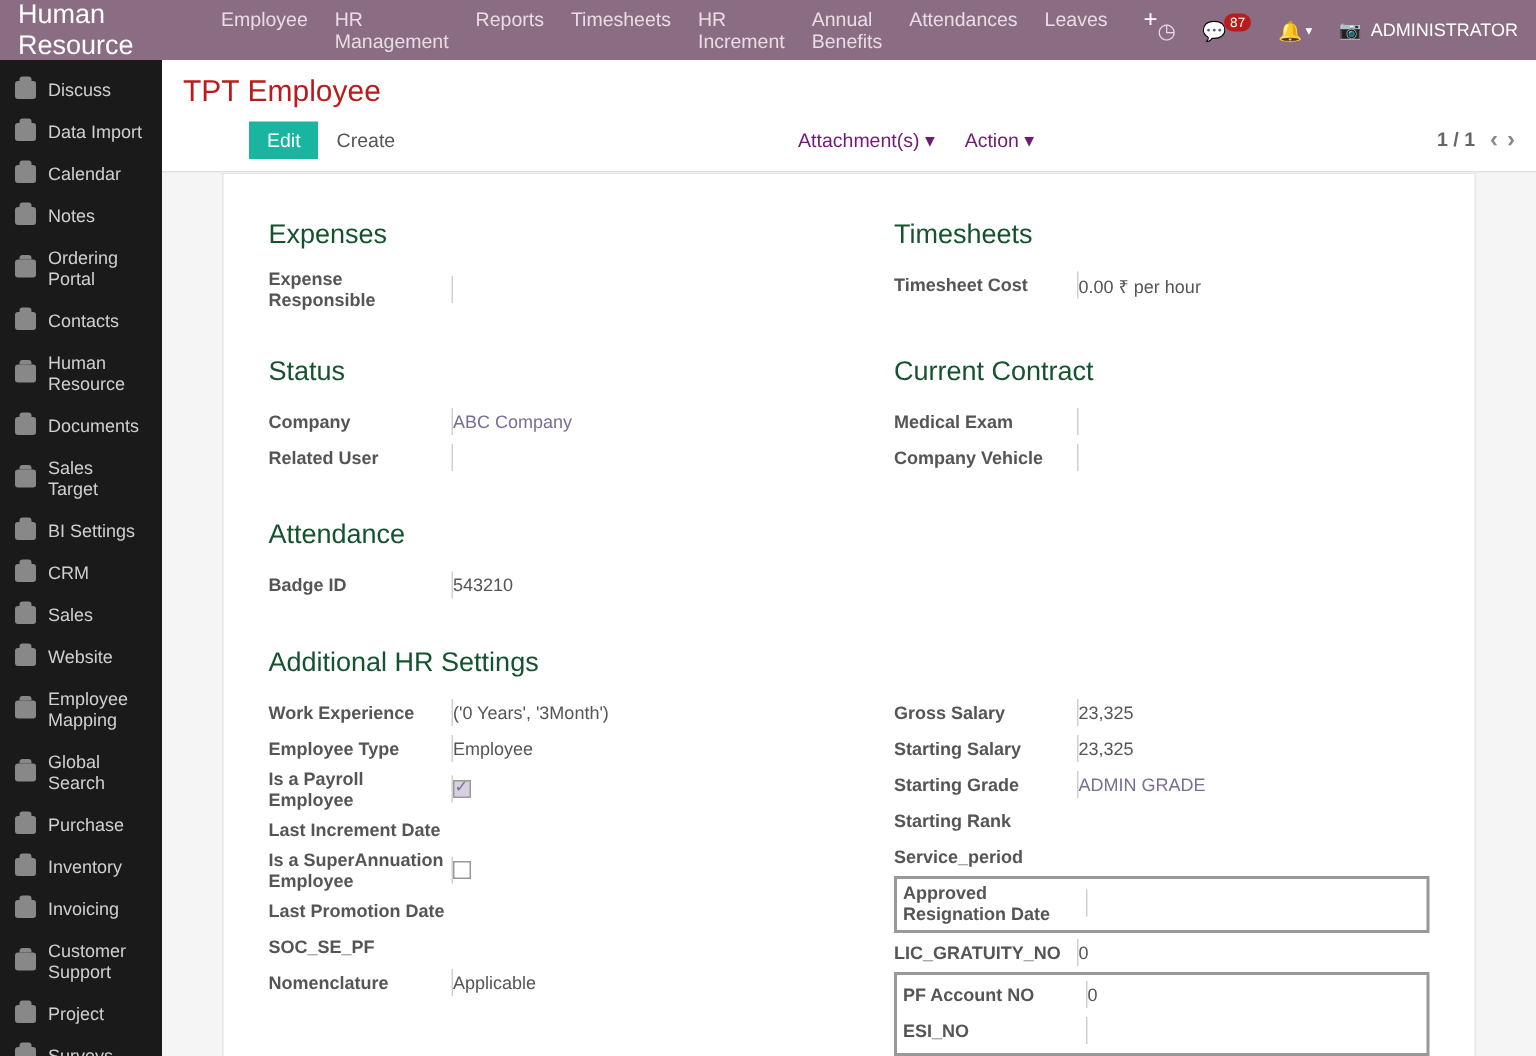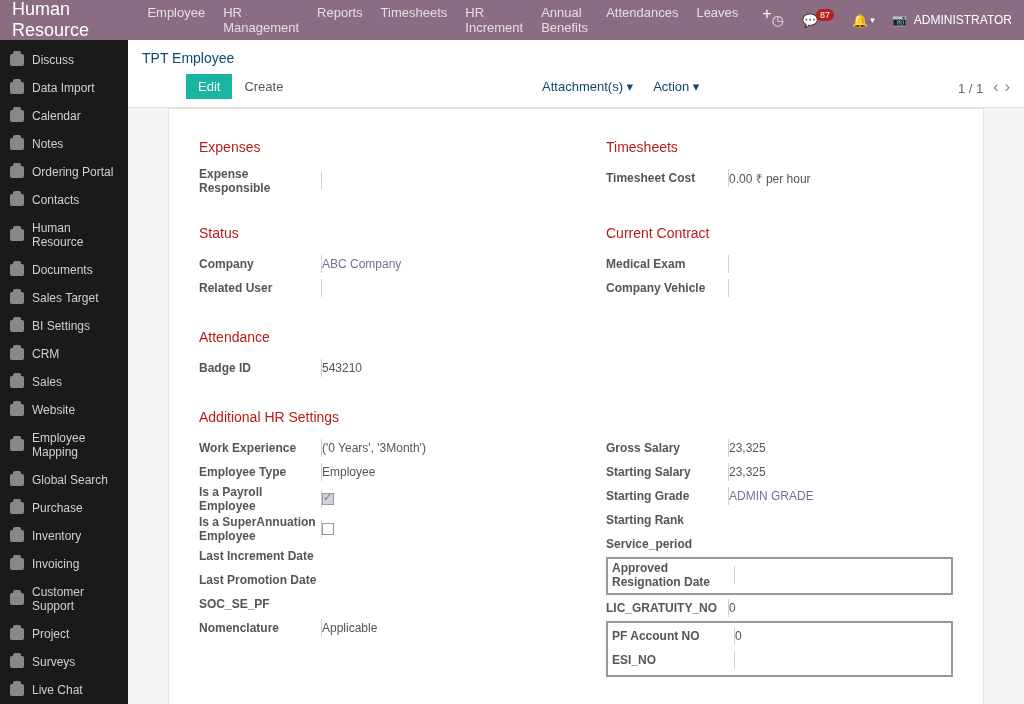--- a/index.html
+++ b/index.html
@@ -11,42 +11,42 @@
 .topnav-item { color: #e8dde4; font-size: 13px; cursor: pointer; }
 .plus-btn { color: #fff; font-size: 16px; cursor: pointer; margin-left: 6px; }
 .top-right { display: flex; align-items: center; gap: 18px; }
 .top-icon { color: #e8dde4; cursor: pointer; font-size: 14px; }
 .chat-badge { position: relative; display: flex; align-items: center; }
 .badge-count { background: #b91c1c; color: #fff; font-size: 9px; padding: 1px 4px; border-radius: 6px; margin-left: -2px; position: relative; top: -5px; }
 .bell-drop { display: flex; align-items: center; gap: 2px; }
 .admin-label { display: flex; align-items: center; gap: 6px; font-size: 12px; }
 
 .layout { display: flex; height: calc(100vh - 40px); }
-.sidebar { width: 128px; background: #1a1a1a; color: #ccc; overflow-y: auto; padding: 6px 0; }
+.sidebar { width: 108px; background: #1a1a1a; color: #ccc; overflow-y: auto; padding: 6px 0; }
 .sidebar-item { display: flex; align-items: center; gap: 8px; padding: 7px 10px; font-size: 12px; cursor: pointer; color: #d0d0d0; }
 .sb-icon { width: 14px; height: 12px; background: #888; border-radius: 2px; position: relative; flex-shrink: 0; }
 .sb-icon::before { content: ''; position: absolute; top: -3px; left: 3px; width: 8px; height: 3px; background: #888; border-radius: 2px 2px 0 0; }
 
 .main { flex: 1; background: #f5f5f5; overflow-y: auto; }
 .page-header { background: #fff; border-bottom: 1px solid #e0e0e0; padding: 10px 14px 0; }
-.breadcrumb { color: #0c4a6e; font-size: 14px; margin-bottom: 8px; }
+.breadcrumb { color: #b91c1c; font-size: 20px; margin-bottom: 8px; }
 .control-row { display: flex; align-items: center; justify-content: space-between; padding-bottom: 8px; }
 .control-left { display: flex; align-items: center; gap: 12px; }
 .edit-btn { background: #1ab5a0; color: #fff; border: none; padding: 5px 12px; font-size: 13px; cursor: pointer; margin-left: 44px; }
 .create-btn { color: #555; cursor: pointer; font-size: 13px; }
-.control-mid { display: flex; gap: 20px; color: #0c4a6e; font-size: 13px; }
+.control-mid { display: flex; gap: 20px; color: #701a75; font-size: 13px; }
 .control-mid span { cursor: pointer; }
-.control-right { display: flex; align-items: flex-end; gap: 10px; color: #666; font-size: 13px; }
+.control-right { display: flex; align-items: flex-start; gap: 10px; color: #666; font-size: 13px; font-weight: bold; }
 .pager-arrows { display: flex; gap: 6px; }
 .pager-arrows span { cursor: pointer; font-size: 16px; color: #888; }
 
 .form-card { background: #fff; margin: 0 40px 20px; padding: 30px 30px 40px; border: 1px solid #e5e5e5; }
 .form-row { display: flex; gap: 60px; margin-bottom: 28px; }
 .form-col { flex: 1; }
-.section-title { color: #b91c1c; font-size: 14px; font-weight: 500; margin-bottom: 12px; }
+.section-title { color: #14532d; font-size: 18px; font-weight: 500; margin-bottom: 12px; }
 .field-row { display: flex; align-items: center; min-height: 22px; margin-bottom: 2px; }
 .field-label { width: 122px; font-size: 12px; font-weight: 600; color: #555; flex-shrink: 0; }
 .field-value { font-size: 12px; color: #555; border-left: 1px solid #d0d0d0; min-height: 18px; display: flex; align-items: center; flex: 1; }
 .field-value.link { color: #7b6d95; }
 .boxed { border: 2px solid #999; padding: 2px 4px; margin: 2px 0; }
 .cb { width: 12px; height: 12px; border: 1px solid #999; display: inline-block; }
 .cb.checked { background: #d8d0e0; position: relative; }
 .cb.checked::after { content: '✓'; position: absolute; top: -3px; left: 0; font-size: 11px; color: #7b6d95; }
 </style>
 </head>
@@ -262,29 +262,29 @@
             <div class="field-label">Employee Type</div>
             <div class="field-value">Employee</div>
           </div>
           <div class="field-row">
             <div class="field-label">Is a Payroll Employee</div>
             <div class="field-value">
                 <span class="cb checked"></span>
               </div>
           </div>
           <div class="field-row">
+              <div class="field-label">Last Increment Date</div>
+            </div>
+          <div class="field-row">
             <div class="field-label">Is a SuperAnnuation Employee</div>
             <div class="field-value">
                 <span class="cb"></span>
               </div>
           </div>
           <div class="field-row">
-              <div class="field-label">Last Increment Date</div>
-            </div>
-          <div class="field-row">
               <div class="field-label">Last Promotion Date</div>
             </div>
           <div class="field-row">
               <div class="field-label">SOC_SE_PF</div>
             </div>
           <div class="field-row">
             <div class="field-label">Nomenclature</div>
             <div class="field-value">Applicable</div>
           </div>
 

